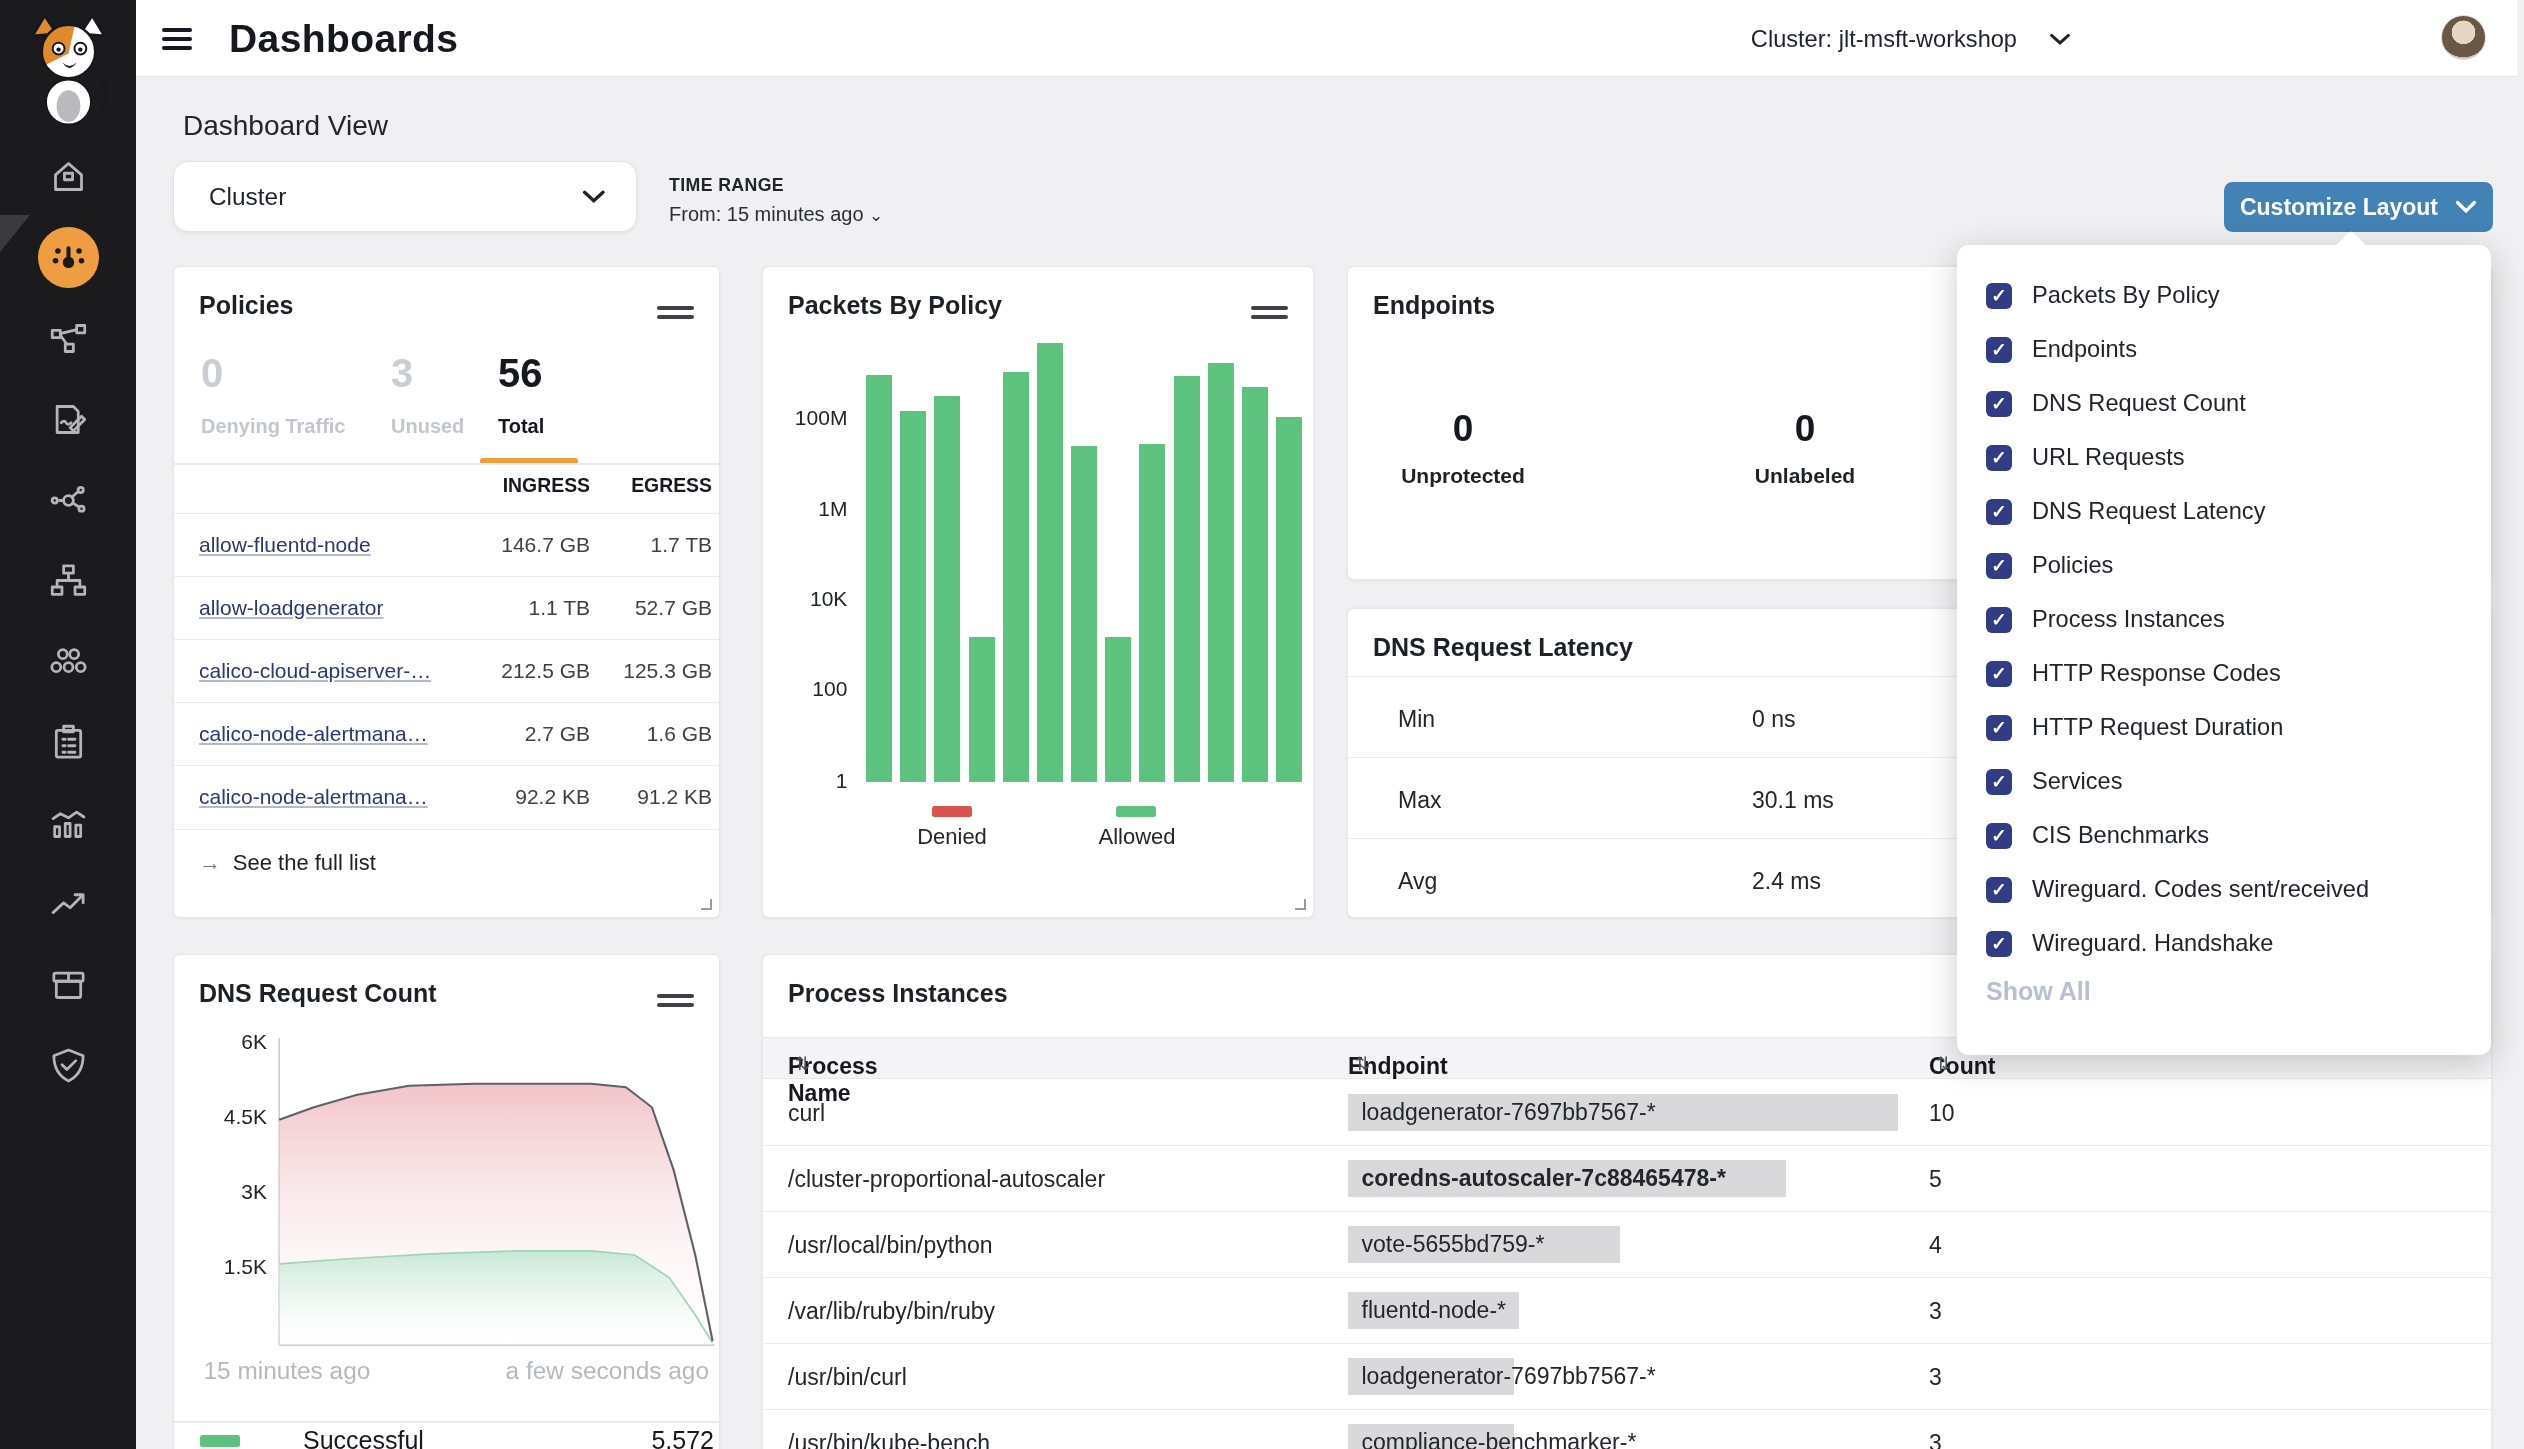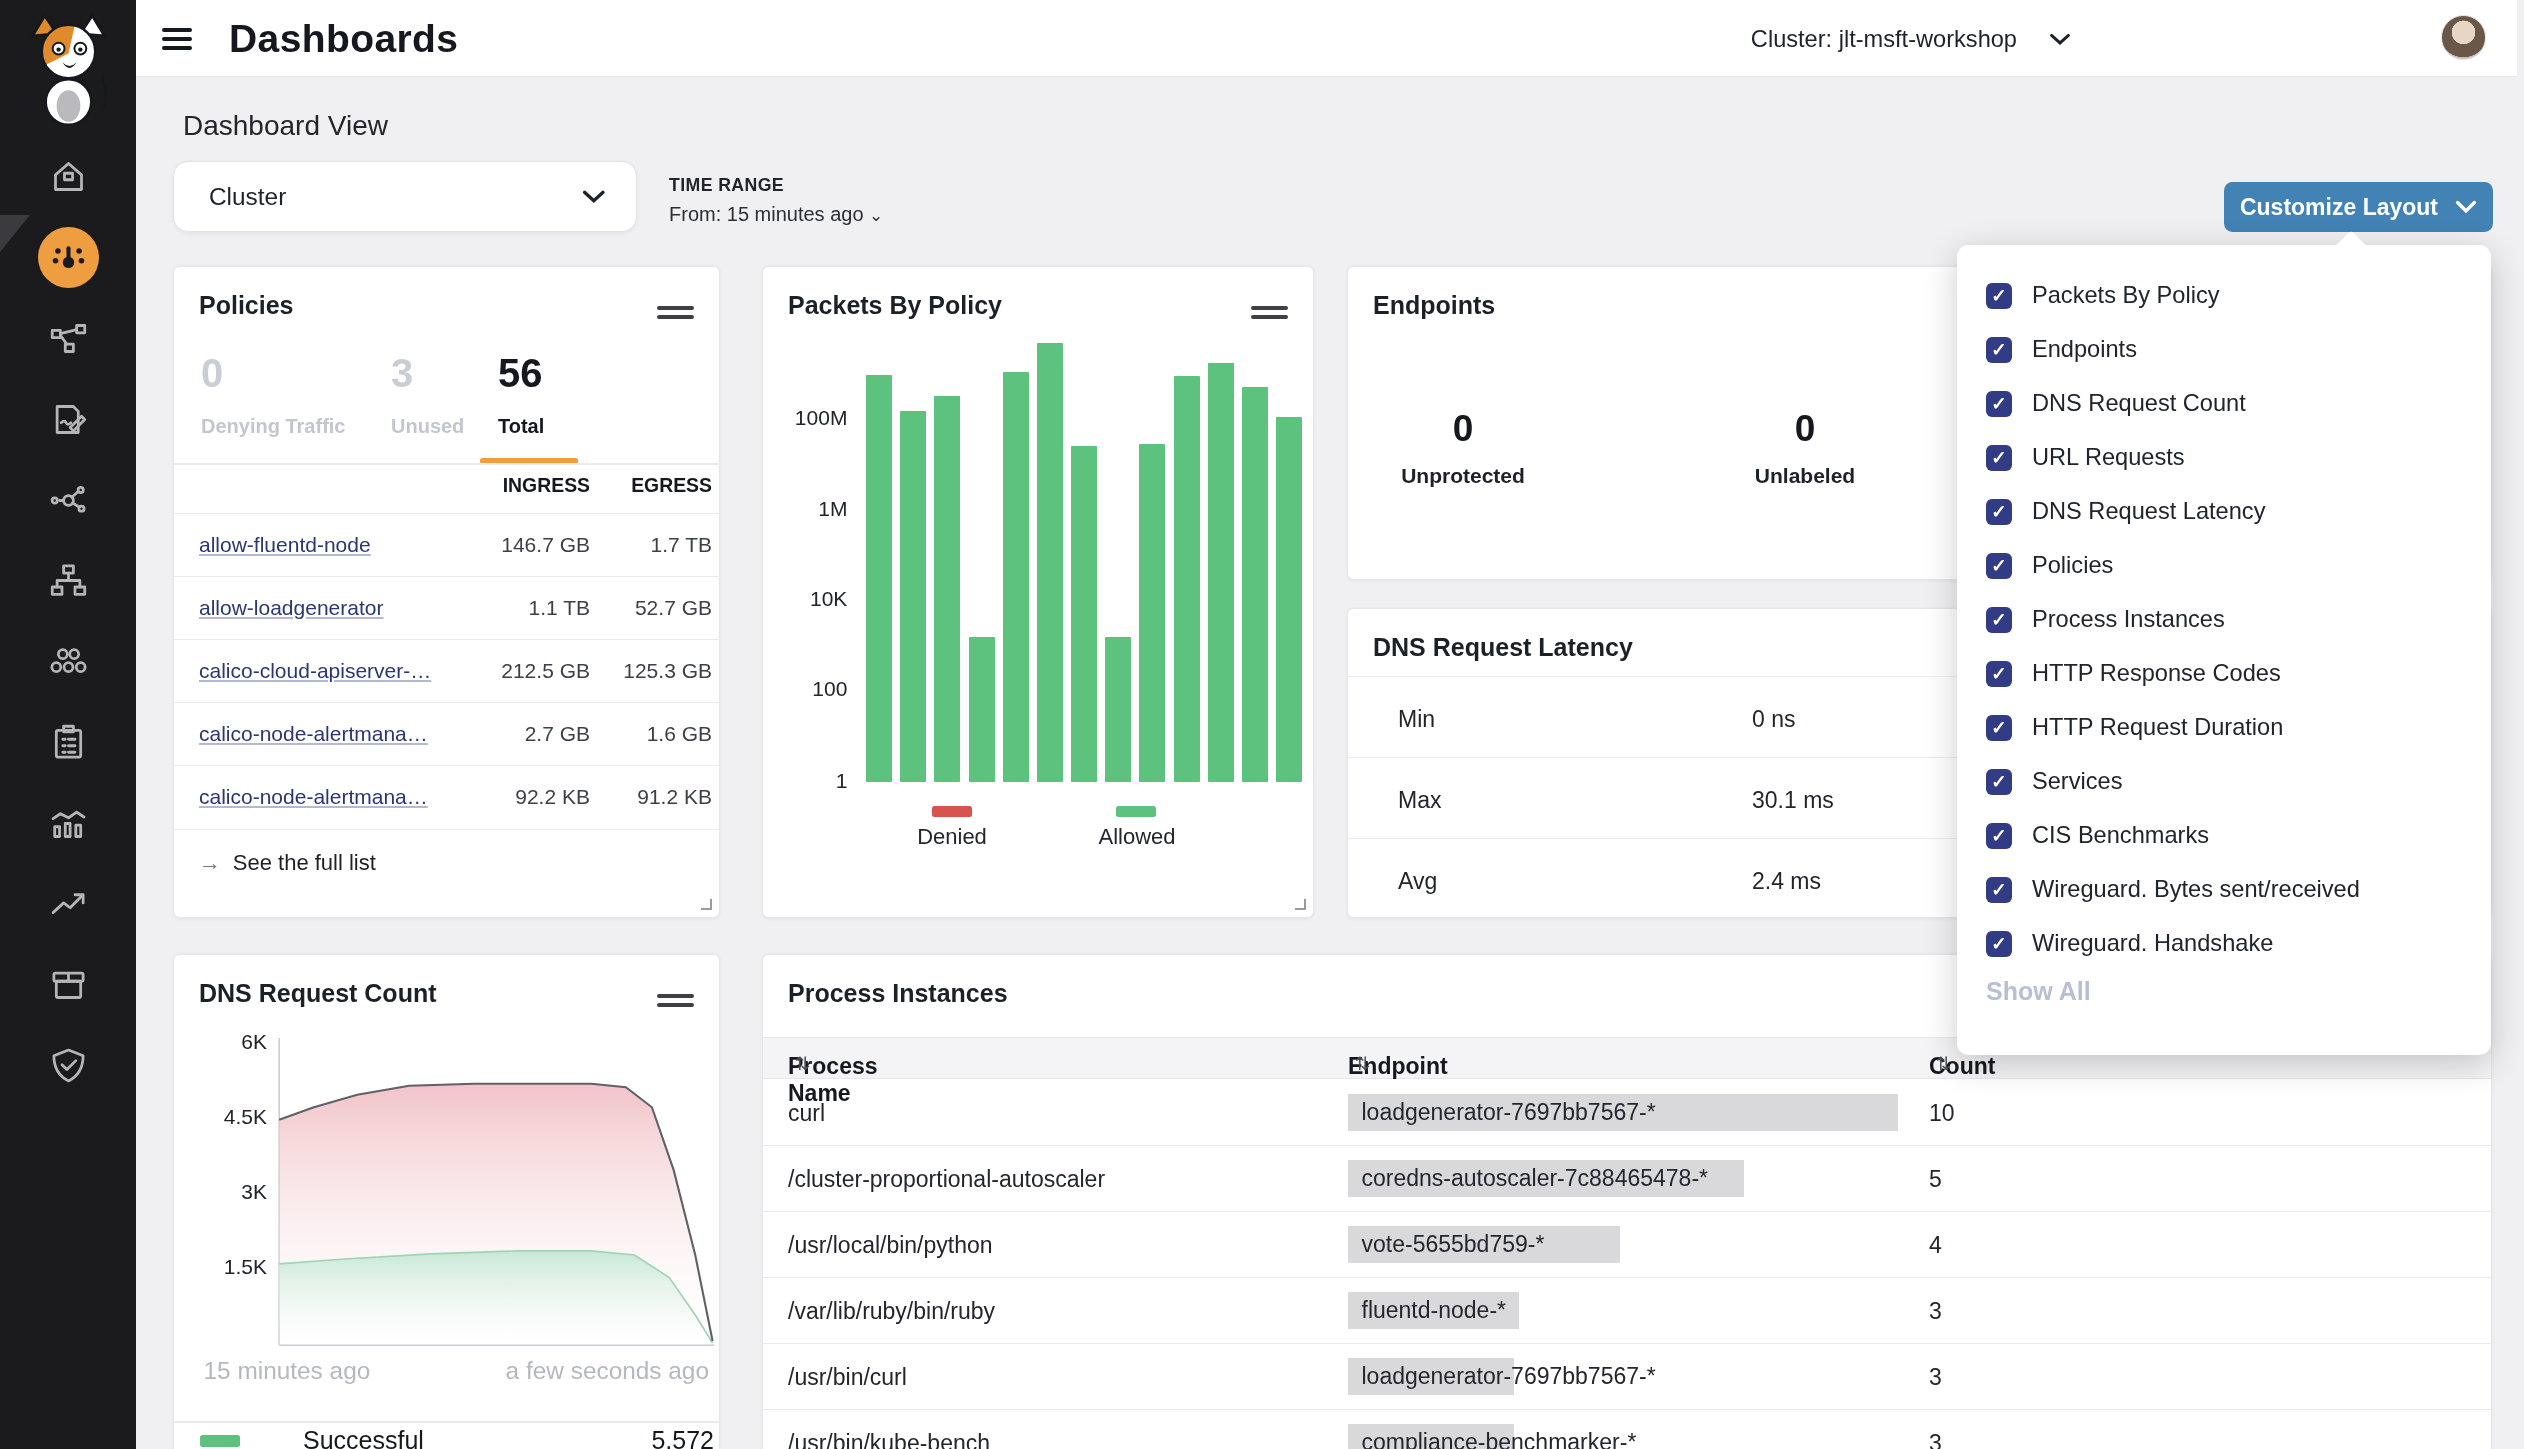--- a/index.html
+++ b/index.html
@@ -116,21 +116,21 @@
   .proc-head span { position:absolute; top:7.6px; }
   .ph-name { left:25px; } .ph-endpoint { left:585px; } .ph-count { left:1166px; }
   .sort-ic { font-size:18.5px; color:#4a4f58; font-weight:400; margin-left:6.7px; }
   .process-rows { position:absolute; left:0; right:0; top:125px; }
   .prow { position:relative; height:66px; border-bottom:1.7px solid #e9e9ee; font-size:23px; color:#23262d; }
   .prow .proc { position:absolute; left:25px; top:20px; }
   .prow .chip { position:absolute; left:585px; top:14.3px; height:37px; line-height:37px; background:#d9d9dc;
                 padding-left:13.5px; white-space:nowrap; overflow:visible; }
   .prow .pcount { position:absolute; left:1166px; top:20px; }
   .process-rows .prow:nth-child(1) .chip { width:550px; }
-  .process-rows .prow:nth-child(2) .chip { width:396px; }
+  .process-rows .prow:nth-child(2) .chip { width:438px;font-weight:bold; }
   .process-rows .prow:nth-child(3) .chip { width:272px; }
   .process-rows .prow:nth-child(4) .chip { width:171px; }
   .process-rows .prow:nth-child(5) .chip { width:166px; }
   .process-rows .prow:nth-child(6) .chip { width:166px; }
 
   
   .dropdown { position:absolute; left:1957px; top:245px; width:534px; height:810px; background:#fff;
               border-radius:11.8px; box-shadow:0 8.4px 34px rgba(0,0,0,.2); z-index:50; }
   .dropdown .caret { position:absolute; left:383px; top:-10px; width:22px; height:22px; background:#fff;
                      transform:rotate(45deg); border-radius:3.4px; }
@@ -553,21 +553,21 @@
       <div class="menu-item">
         <span class="cbx">✓</span>
         <span class="mi-label">Services</span>
       </div>
       <div class="menu-item">
         <span class="cbx">✓</span>
         <span class="mi-label">CIS Benchmarks</span>
       </div>
       <div class="menu-item">
         <span class="cbx">✓</span>
-        <span class="mi-label">Wireguard. Bytes sent/received</span>
+        <span class="mi-label">Wireguard. Codes sent/received</span>
       </div>
       <div class="menu-item">
         <span class="cbx">✓</span>
         <span class="mi-label">Wireguard. Handshake</span>
       </div>
     </div>
   <div class="show-all">Show All</div>
 </div>
 
 

